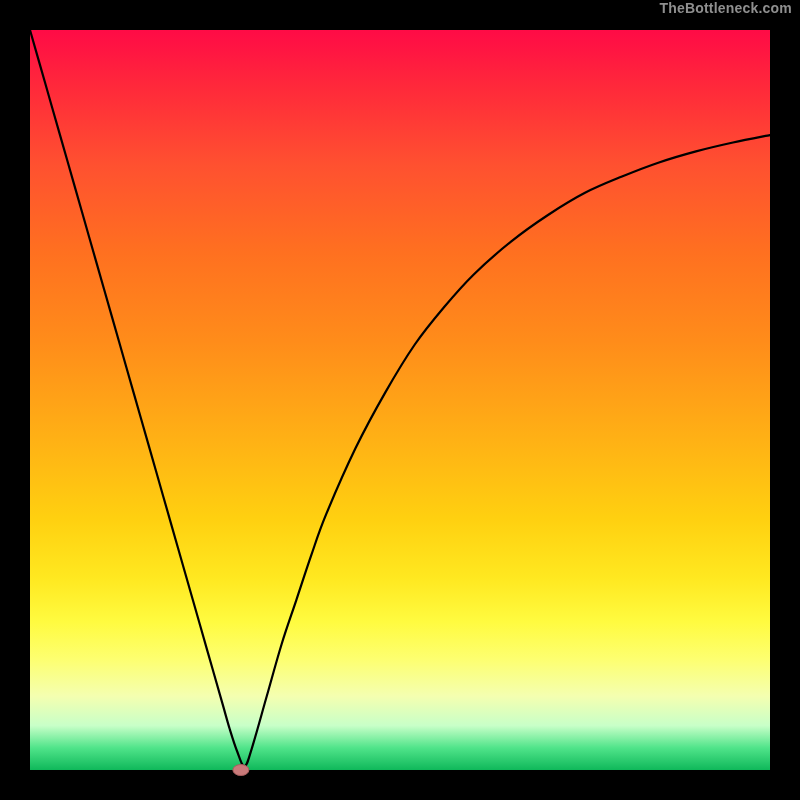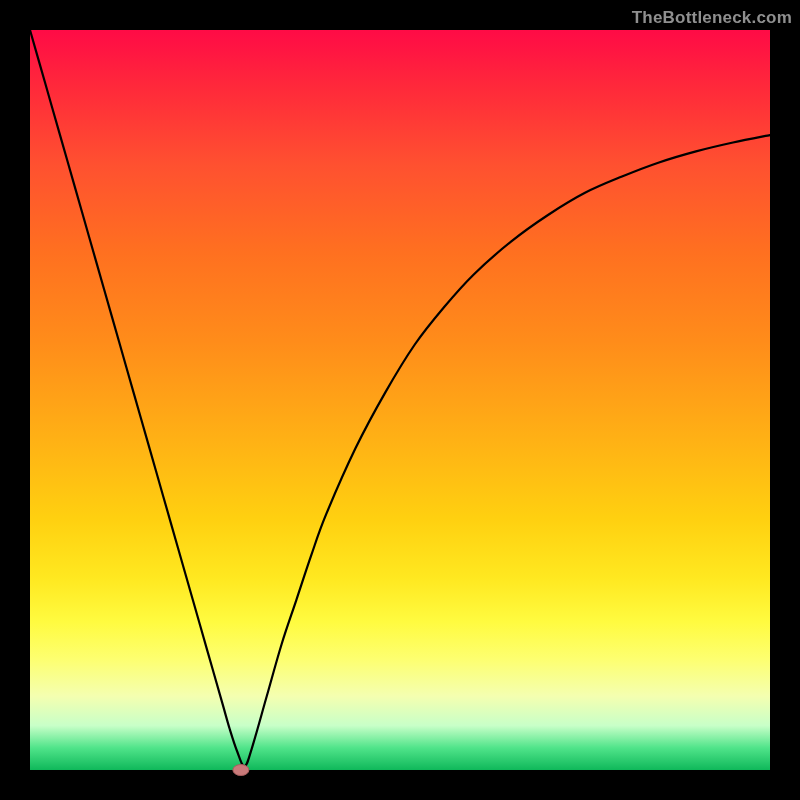--- a/index.html
+++ b/index.html
@@ -47,24 +47,24 @@
     stroke-linejoin: round;
     stroke-linecap: round;
   }
   .marker {
     fill: #c97a7a;
     stroke: #a85e5e;
     stroke-width: 1;
   }
   .watermark {
     position: absolute;
-    top: 8px;
+    top: 0;
     right: 8px;
     font-family: Arial, Helvetica, sans-serif;
-    font-size: 17px;
+    font-size: 14px;
     font-weight: 600;
     color: #8f8f8f;
     letter-spacing: 0.2px;
     user-select: none;
   }
 </style>
 </head>
 <body>
 
 <div class="frame">

